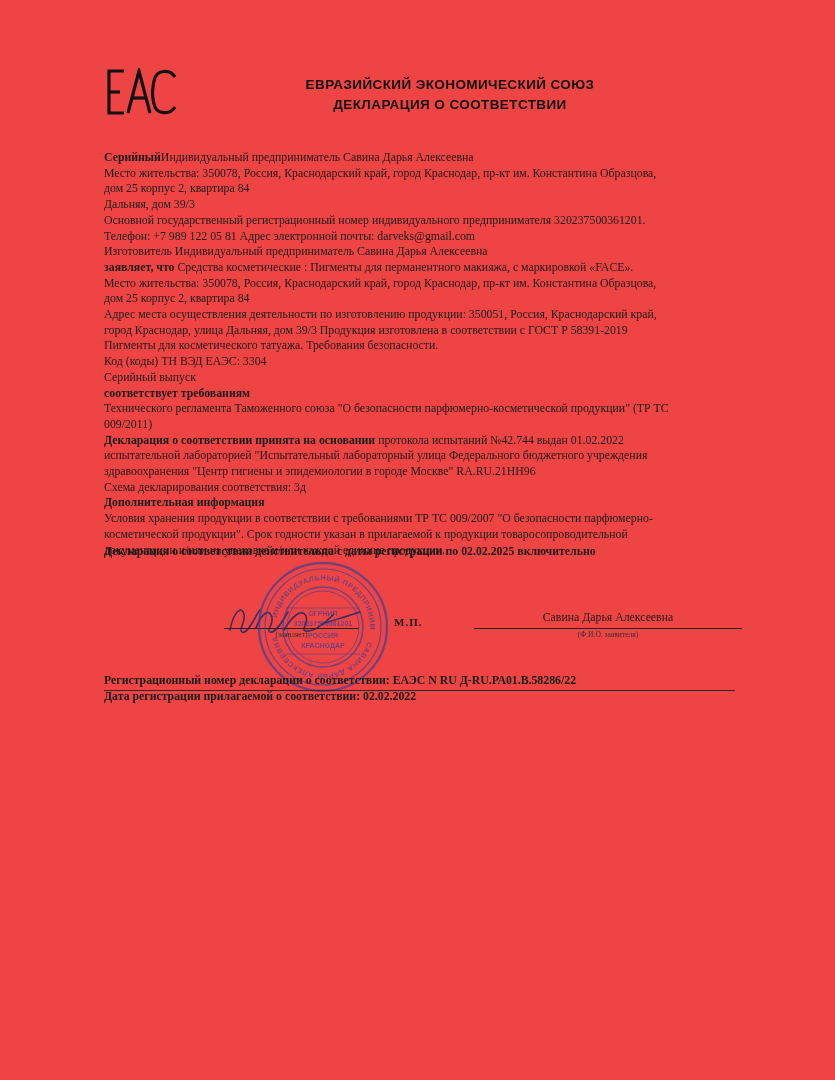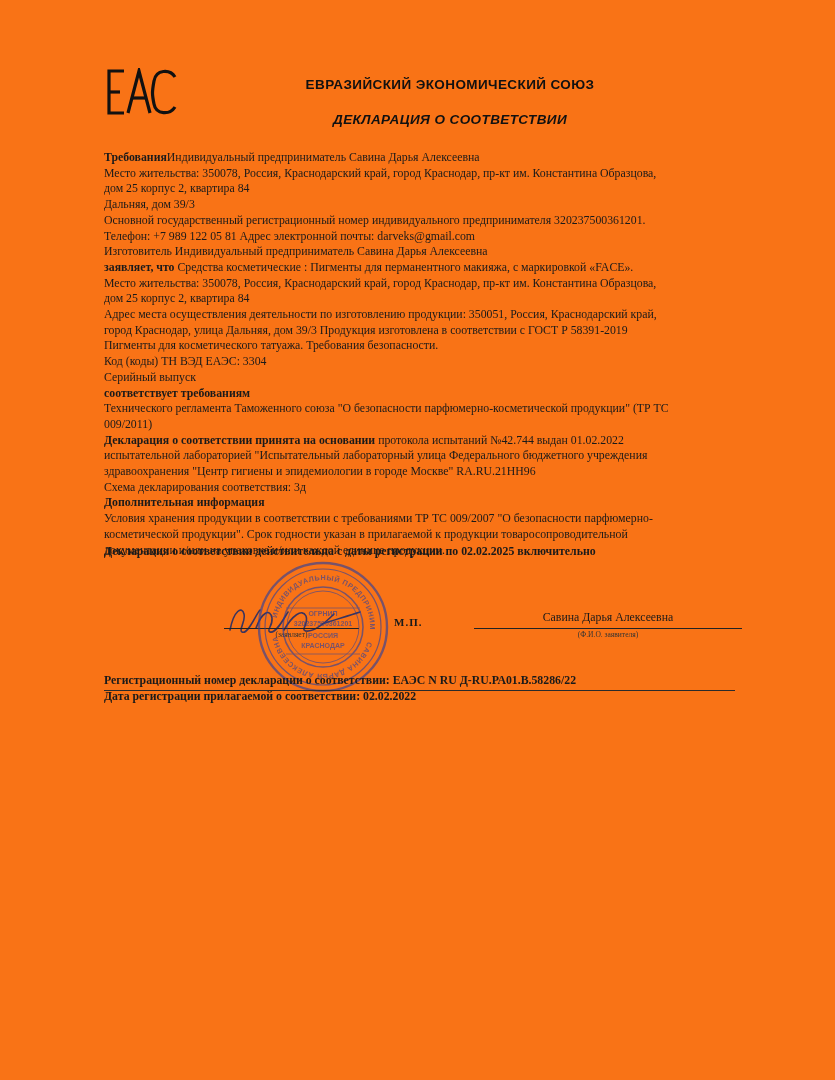--- a/index.html
+++ b/index.html
@@ -14,21 +14,21 @@
     color: #1a1a1a;
     position: relative;
     overflow: hidden;
   }
 
   .page {
     position: absolute;
     left: 0; top: 0;
     width: 835px;
     height: 1080px;
-    background: #f97316;
+    background: #ef4444;
   }
 
   
   .header {
     position: absolute;
     left: 0;
     top: 60px;
     width: 835px;
     height: 70px;
   }
@@ -53,22 +53,21 @@
   }
   .header-title-1 {
     font-size: 13.5px;
     letter-spacing: 0.4px;
     line-height: 18px;
   }
   .header-title-2 {
     font-size: 13.5px;
     letter-spacing: 0.4px;
     line-height: 18px;
-    margin-top: 17px;
-    font-style: italic;
+    margin-top: 2px;
   }
 
   
   .content {
     position: absolute;
     left: 104px;
     top: 150px;
     width: 630px;
     font-size: 11.8px;
     line-height: 15.2px;
@@ -212,21 +211,21 @@
 
     <div class="header-titles">
       <div class="header-title-1">ЕВРАЗИЙСКИЙ ЭКОНОМИЧЕСКИЙ СОЮЗ</div>
       <div class="header-title-2">ДЕКЛАРАЦИЯ О СООТВЕТСТВИИ</div>
     </div>
   </div>
 
   <div class="content">
 
     <p class="para">
-      <b>Требования</b><span>Индивидуальный предприниматель Савина Дарья Алексеевна</span>
+      <b>Серийный</b><span>Индивидуальный предприниматель Савина Дарья Алексеевна</span>
     </p>
     <p class="para">Место жительства: 350078, Россия, Краснодарский край, город Краснодар, пр-кт им. Константина Образцова,</p>
     <p class="para">дом 25 корпус 2, квартира 84</p>
     <p class="para">Дальняя, дом 39/3</p>
     <p class="para">Основной государственный регистрационный номер индивидуального предпринимателя 320237500361201.</p>
     <p class="para">Телефон: +7 989 122 05 81 Адрес электронной почты:  darveks@gmail.com</p>
 
     <p class="para">Изготовитель Индивидуальный предприниматель Савина Дарья Алексеевна</p>
 
     <p class="para">

